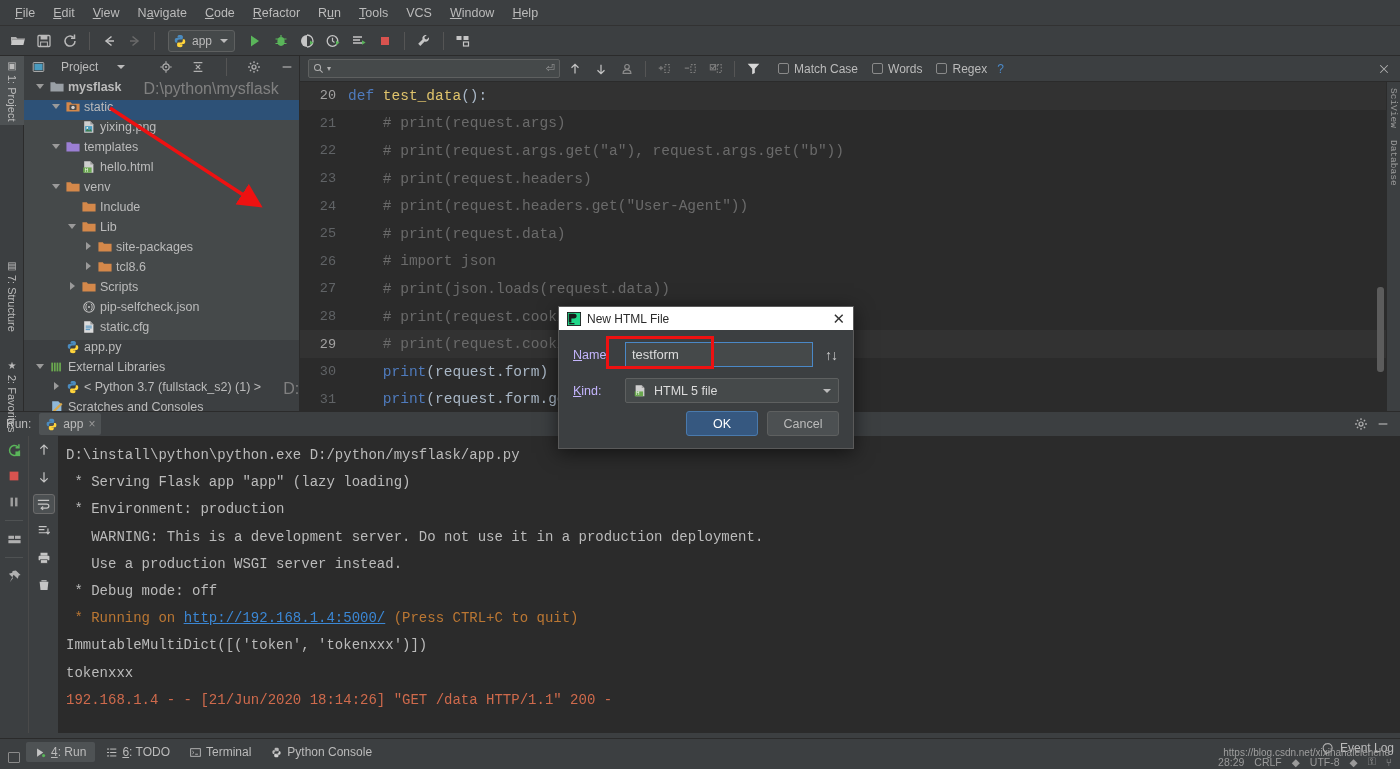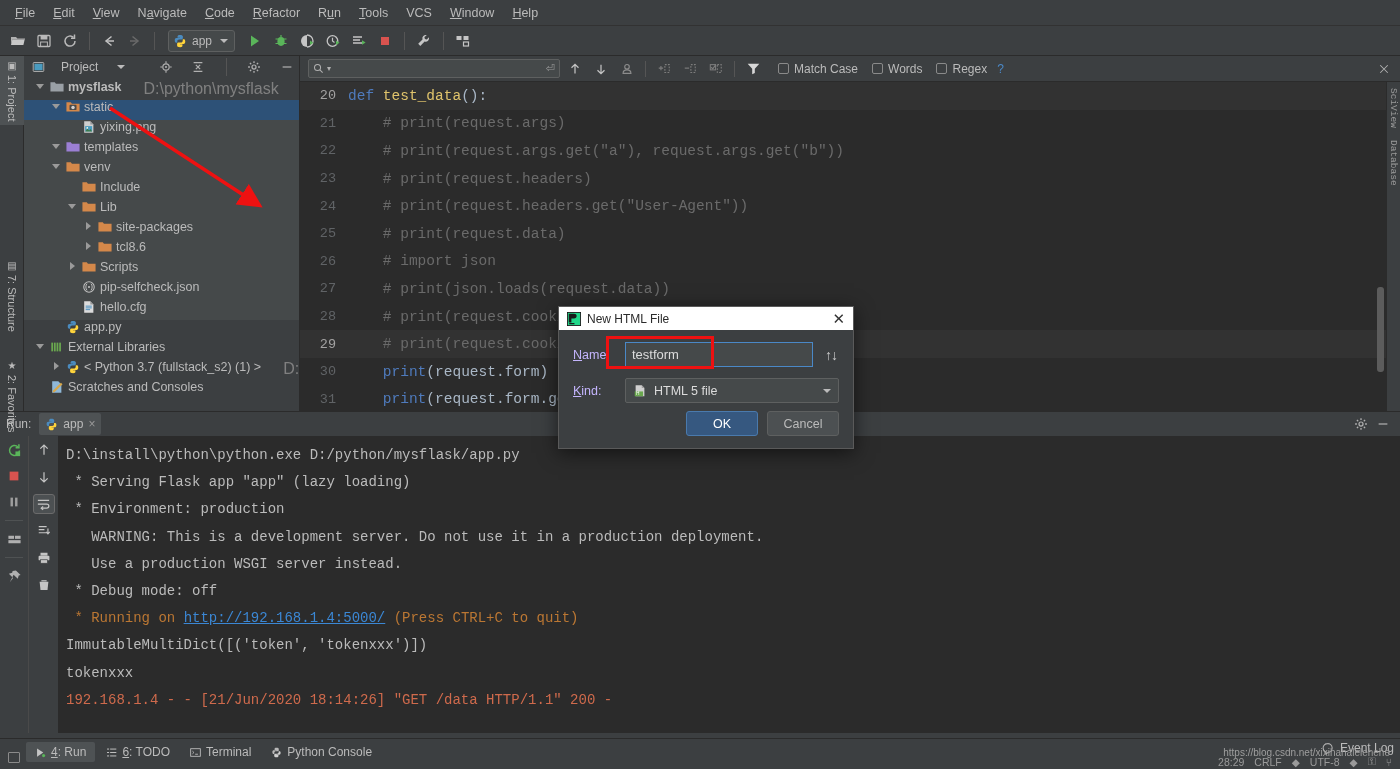--- a/index.html
+++ b/index.html
@@ -419,20 +419,31 @@
             <span style="width: 22px; flex: 0 0 auto;"></span>
             <span class="tw">
               <span class="tri open"></span>
             </span>
             <span class="ico"><svg width="14" height="13" viewBox="0 0 16 14">
                 <path d="M0.5 2.2h5l1.3 1.6H15.5V12.8H0.5z" fill="#9b7fd4"></path>
               </svg></span>
             <span class="tlabel">templates</span>
           </div>
           <div class="trow hl">
+            <span style="width: 38px; flex: 0 0 auto;"></span>
+            <span class="tw"></span>
+            <span class="ico"><svg width="14" height="14" viewBox="0 0 16 16">
+                <path d="M2.5 1.5h7l3.5 3.5V14.5h-10.5z" fill="#cfcfcf"></path>
+                <path d="M9.5 1.5l3.5 3.5h-3.5z" fill="#9a9a9a"></path>
+                <rect x="1.5" y="8.5" width="9.5" height="6" fill="#6aa84f"></rect>
+                <text x="3" y="13.4" font-size="5.5" fill="#fff" font-family="sans-serif">H</text>
+              </svg></span>
+            <span class="tlabel">hello.html</span>
+          </div>
+          <div class="trow hl">
             <span style="width: 22px; flex: 0 0 auto;"></span>
             <span class="tw">
               <span class="tri open"></span>
             </span>
             <span class="ico"><svg width="14" height="13" viewBox="0 0 16 14">
                 <path d="M0.5 2.2h5l1.3 1.6H15.5V12.8H0.5z" fill="#d4884a"></path>
               </svg></span>
             <span class="tlabel">venv</span>
           </div>
           <div class="trow hl">
@@ -494,21 +505,21 @@
             <span class="tlabel">pip-selfcheck.json</span>
           </div>
           <div class="trow hl">
             <span style="width: 38px; flex: 0 0 auto;"></span>
             <span class="tw"></span>
             <span class="ico"><svg width="14" height="14" viewBox="0 0 16 16">
                 <path d="M2.5 1.5h7l3.5 3.5V14.5h-10.5z" fill="#dcdcdc"></path>
                 <path d="M9.5 1.5l3.5 3.5h-3.5z" fill="#9a9a9a"></path>
                 <path d="M4.2 7h7M4.2 9h7M4.2 11h5" stroke="#4a90c0" stroke-width="1.1"></path>
               </svg></span>
-            <span class="tlabel">hello.cfg</span>
+            <span class="tlabel">static.cfg</span>
           </div>
           <div class="trow">
             <span style="width: 22px; flex: 0 0 auto;"></span>
             <span class="tw"></span>
             <span class="ico"><svg width="14" height="14" viewBox="0 0 16 16">
                 <path d="M7.8 1c-2 0-2.6.8-2.6 1.9v1.3h2.8v.5H3.9C2.7 4.7 2 5.6 2 7.5S2.7 10 3.9 10h1V8.4c0-1.2.9-2.1 2.1-2.1h2.6c1 0 1.7-.7 1.7-1.6V2.9C11.3 1.8 10.3 1 7.8 1z" fill="#4b8bbe"></path>
                 <path d="M8.2 15c2 0 2.6-.8 2.6-1.9v-1.3H8v-.5h4.1c1.2 0 1.9-.9 1.9-2.8S13.3 6 12.1 6h-1v1.6c0 1.2-.9 2.1-2.1 2.1H6.4c-1 0-1.7.7-1.7 1.6v1.8C4.7 14.2 5.7 15 8.2 15z" fill="#ffd43b"></path>
               </svg></span>
             <span class="tlabel">app.py</span>
           </div>

